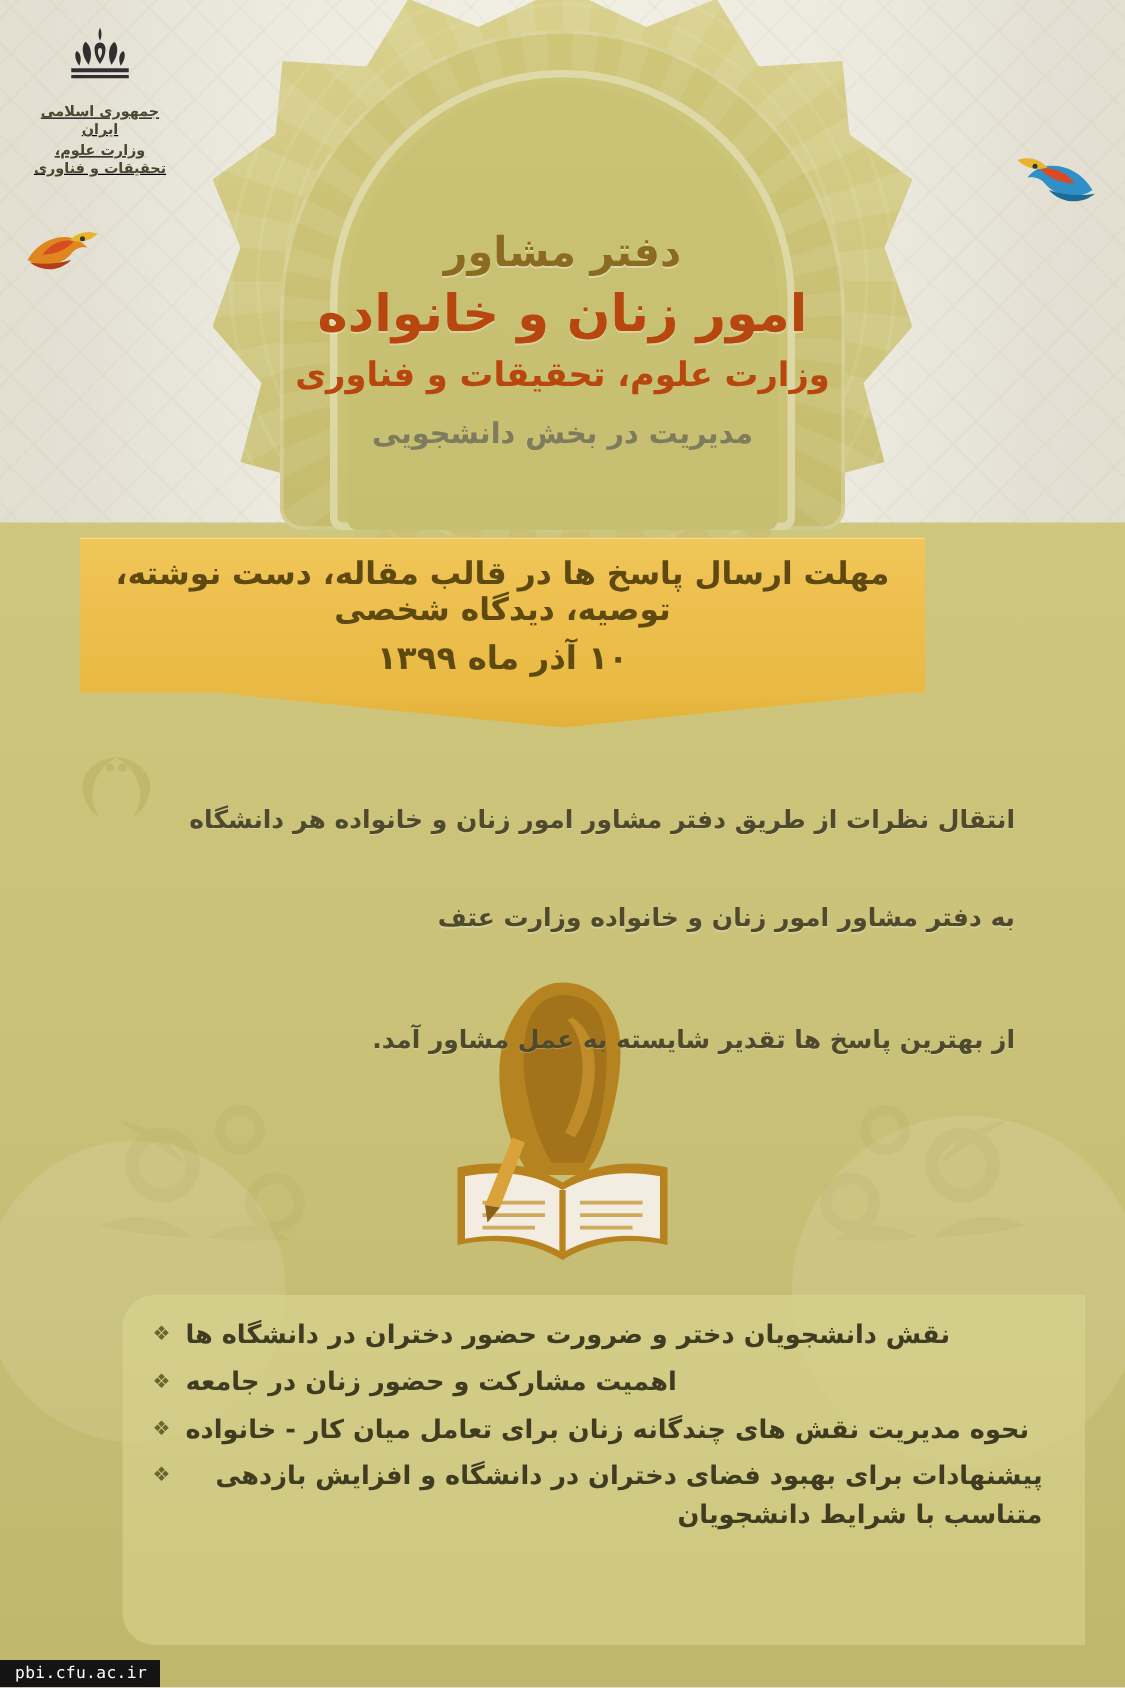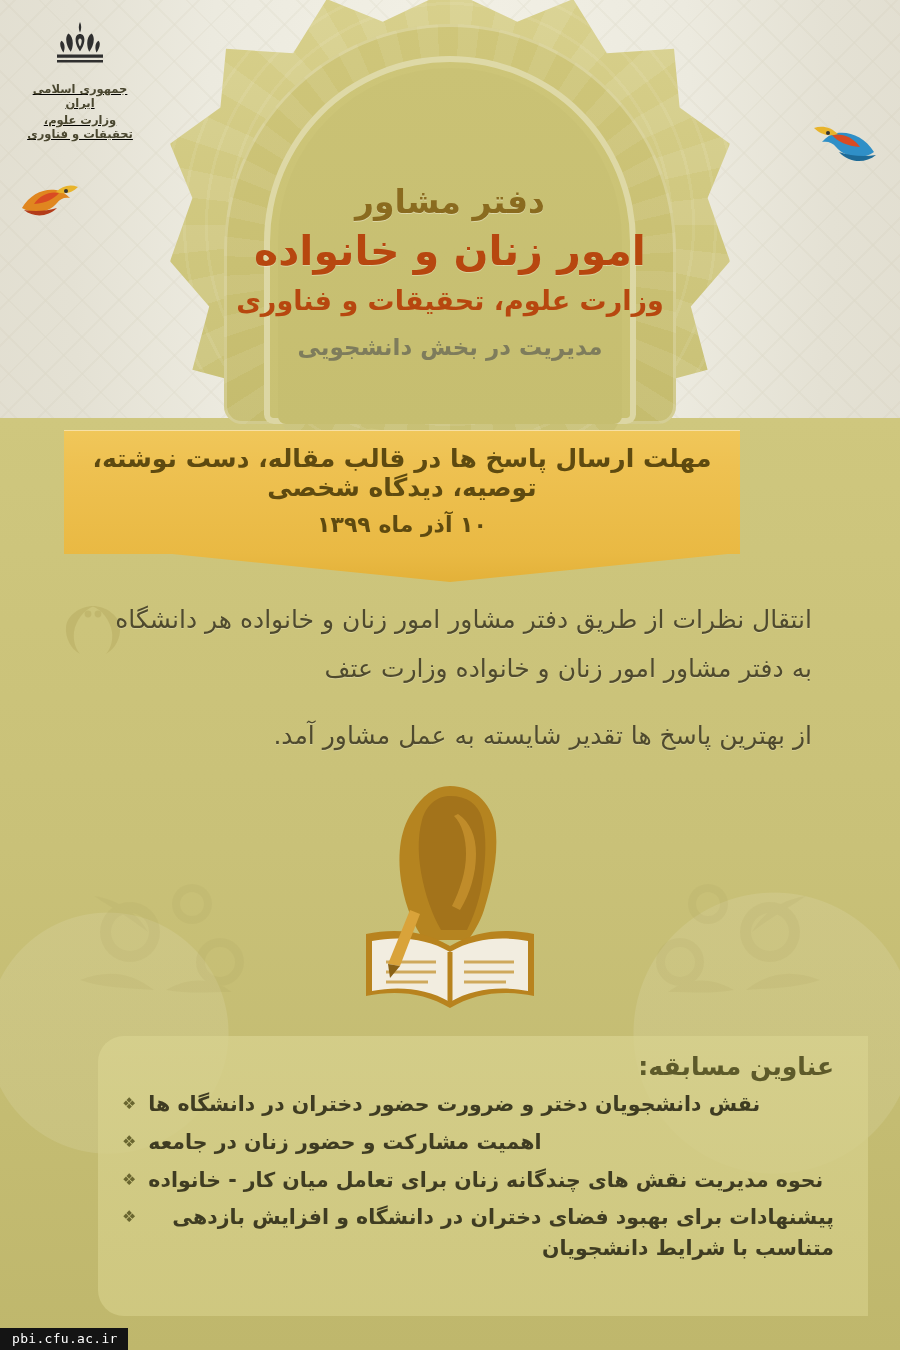--- a/index.html
+++ b/index.html
@@ -144,30 +144,31 @@
     content: "";
     position: absolute; bottom: -26px; width: 0; height: 0;
   }
   .deadline-banner::before { left: 0;  border-left: 0 solid transparent; }
   .notch {
     position: absolute; left: 0; bottom: -28px; width: 772px; height: 28px;
     background: linear-gradient(180deg, #e9b943, #e3b139);
     clip-path: polygon(0 0, 100% 0, 100% 0, 86% 0, 50% 100%, 14% 0, 0 0);
   }
   .dl-line1 { font-size: 25px; font-weight: 700; color: #5e4a10; }
-  .dl-line2 { font-size: 22px; font-weight: 700; color: #5e4a10; margin-top: 10px; text-align: center; }
+  .dl-line2 { font-size: 26px; font-weight: 700; color: #5e4a10; margin-top: 10px; text-align: center; }
 
   
   .para-block {
     position: absolute; left: 90px; top: 596px; width: 722px;
     text-align: right; z-index: 6;
   }
   .para-line {
-    font-size: 25px; color: #4f4a2e; line-height: 1.95; font-weight: 400;
+    font-size: 20px; color: #4f4a2e; line-height: 1.95; font-weight: 700;
     text-shadow: 0 1px 0 rgba(255,255,255,.22);
+    margin-top: 40px;
   }
   .para-gap { height: 18px; }
 
   .flourish-r, .flourish-l {
     position: absolute; top: 600px; width: 52px; height: 64px; z-index: 6;
     color: #bdb368; opacity: .85; font-size: 40px; line-height: 1;
   }
   .flourish-r { right: 800px; }
   .flourish-l { left: 86px; }
 
@@ -356,21 +357,20 @@
       <g stroke="#cfa95c" stroke-width="3">
         <path d="M86 192h50M86 202h50M86 212h42M164 192h50M164 202h50M164 212h42"></path>
       </g>
 
       <path d="M110 140l10 4-20 52-12-2z" fill="#d9a33a"></path>
       <path d="M88 194l12 2-10 12z" fill="#8a6216"></path>
     </svg>
   </div>
 
   <div class="topics">
-    <div class="topics-title">عناوین مسابقه:</div>
 
     <div class="topic-row">
       <span class="topic-bullet">❖</span>
       <span class="topic-text">نقش دانشجویان دختر و ضرورت حضور دختران در دانشگاه ها</span>
     </div>
     <div class="topic-row">
       <span class="topic-bullet">❖</span>
       <span class="topic-text">اهمیت مشارکت و حضور زنان در جامعه</span>
     </div>
     <div class="topic-row">

